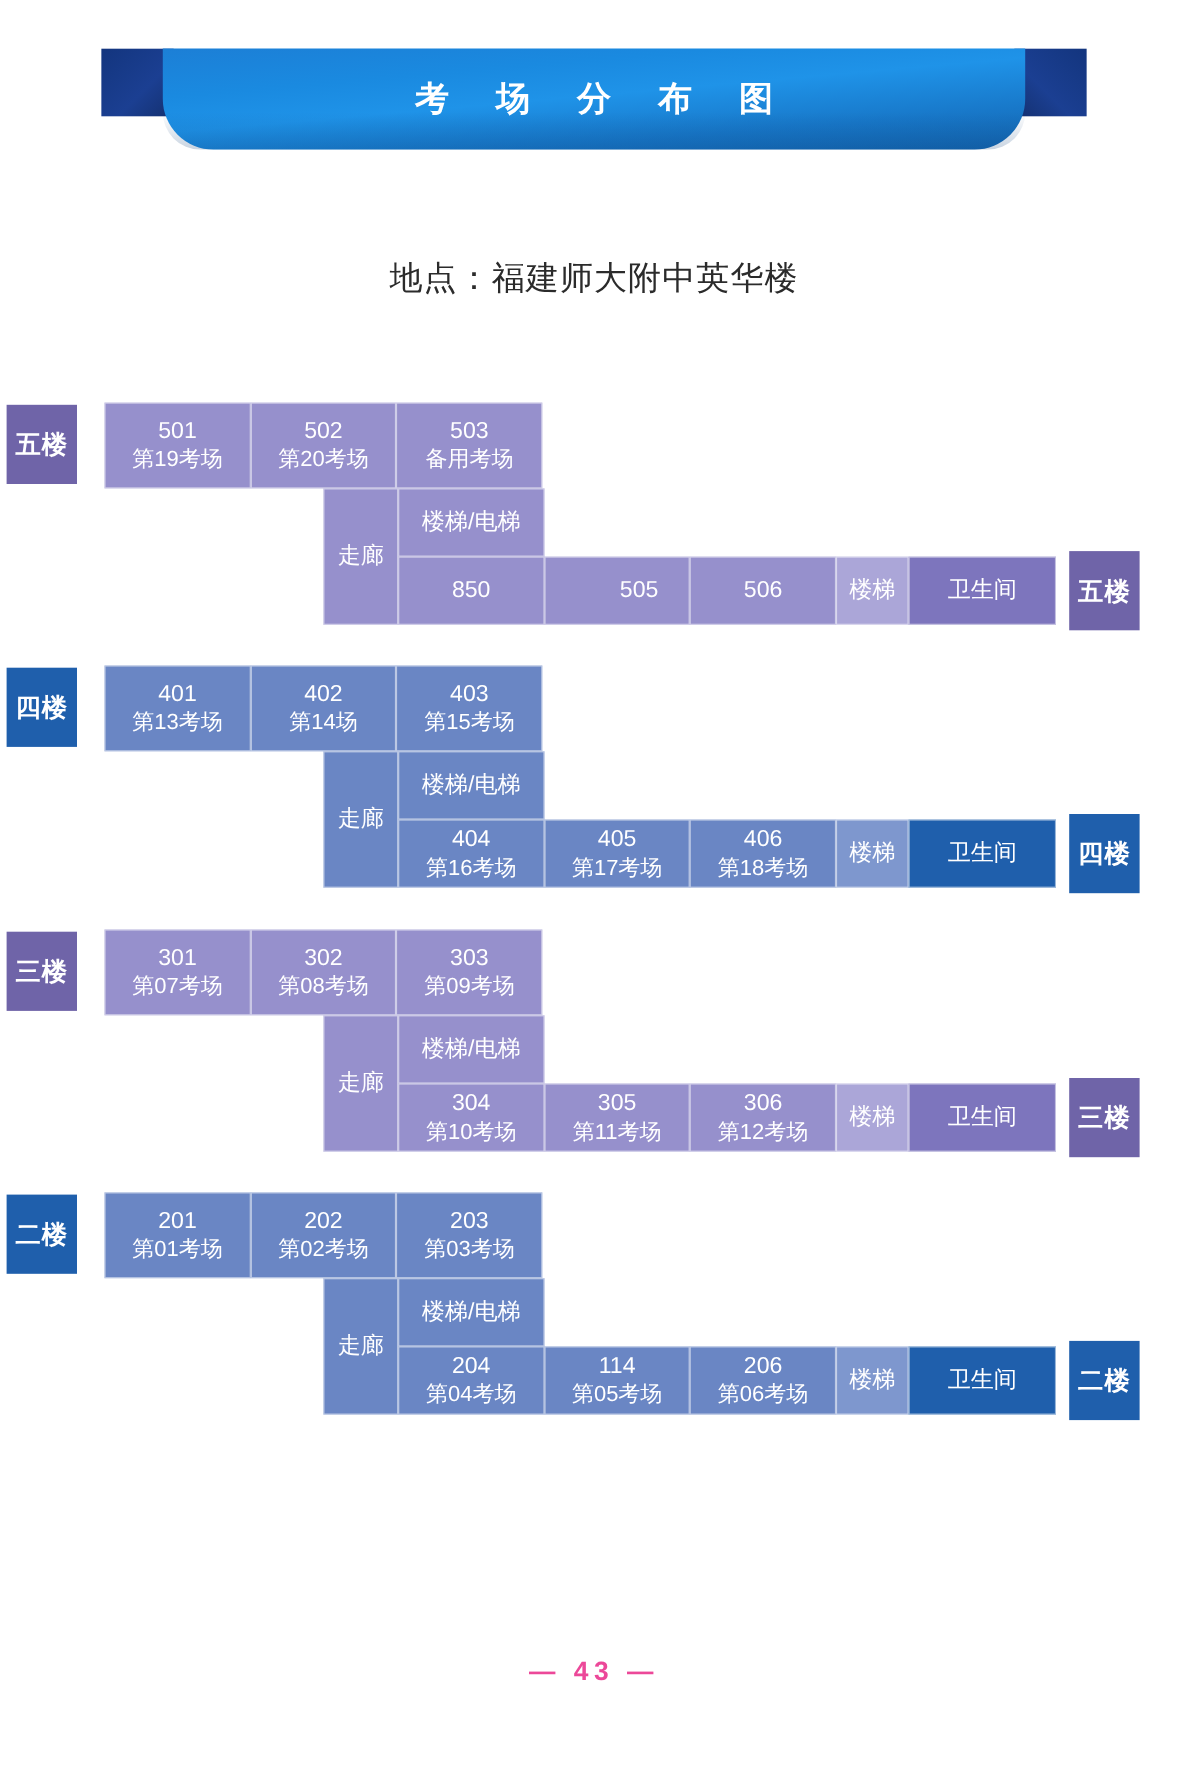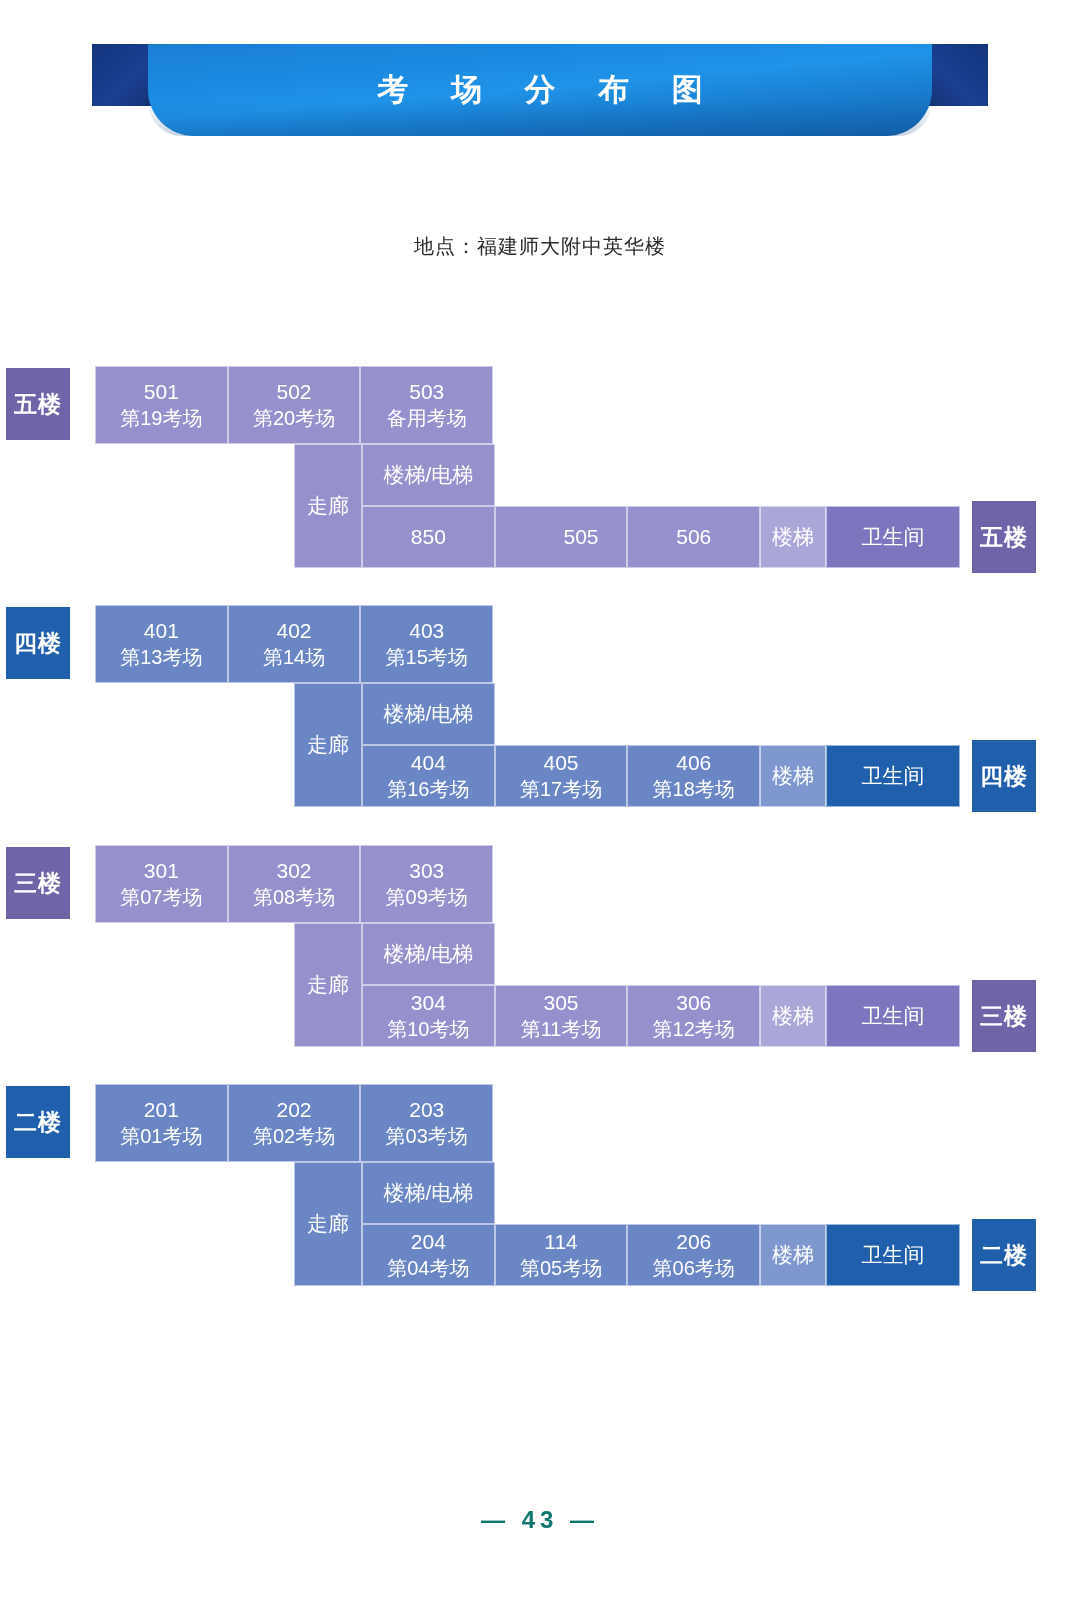--- a/index.html
+++ b/index.html
@@ -33,21 +33,21 @@
   }
   .banner-title{
     position:relative;z-index:2;
     color:#ffffff;font-size:31px;font-weight:bold;
     letter-spacing:17px;text-indent:17px;white-space:nowrap;
   }
 
   
   .subtitle{
     position:absolute;left:0;top:233px;width:1080px;text-align:center;
-    font-size:20px;color:#2b2b2b;letter-spacing:1px;white-space:nowrap;
+    font-size:30px;color:#2b2b2b;letter-spacing:1px;white-space:nowrap;
   }
 
   
   .plan{position:absolute;left:0;top:0;width:1080px;height:1617px;border-radius:19px;}
 
   .cell{
     position:absolute;box-sizing:border-box;
     display:flex;flex-direction:column;align-items:center;justify-content:center;
     color:#ffffff;font-size:21px;line-height:1.28;text-align:center;
     border:1px solid rgba(255,255,255,.55);
@@ -69,21 +69,21 @@
   .p-badge  {background:#6f64a8;}
 
   .b-room   {background:#6a86c4;}
   .b-stair  {background:#7e97ce;}
   .b-wc     {background:#1f5fac;}
   .b-badge  {background:#1f5fac;}
 
   
   .footer{
     position:absolute;left:0;top:1506px;width:1080px;text-align:center;
-    color:#0f766e;font-size:24px;font-weight:bold;letter-spacing:5px;
+    color:#ec4899;font-size:24px;font-weight:bold;letter-spacing:5px;
   }
 </style>
 </head>
 <body>
 
 <div class="banner-wrap">
   <div class="ribbon-tail left"></div>
   <div class="ribbon-tail right"></div>
   <div class="ribbon-main">
     <div class="banner-title">考 场 分 布 图</div>

